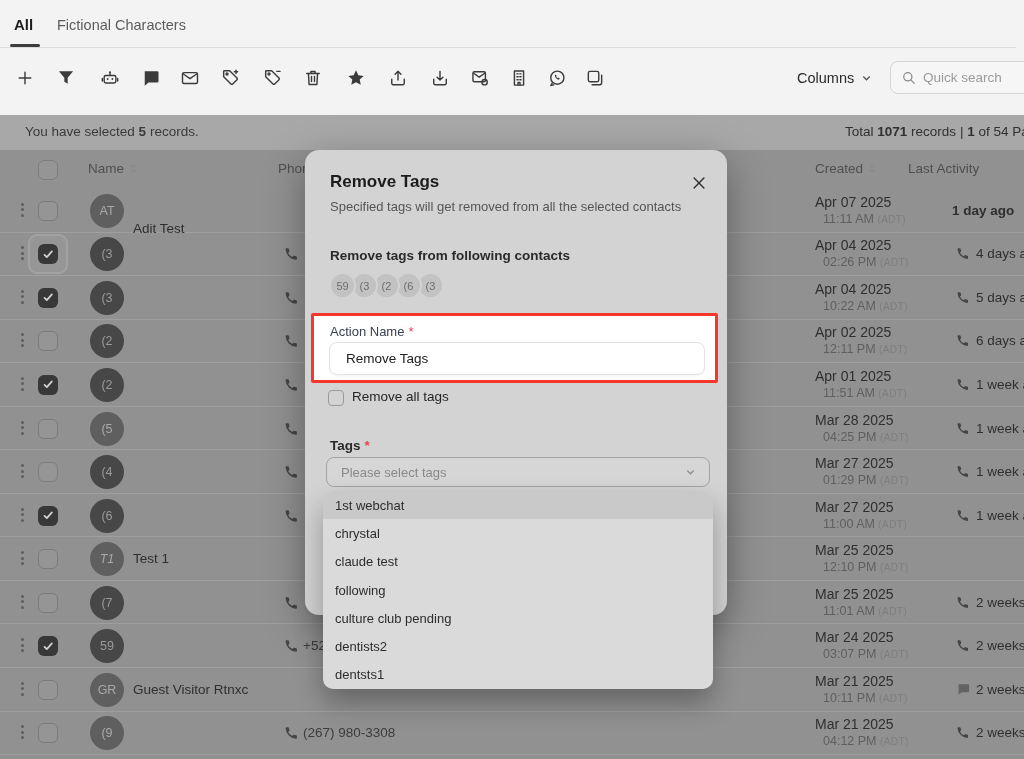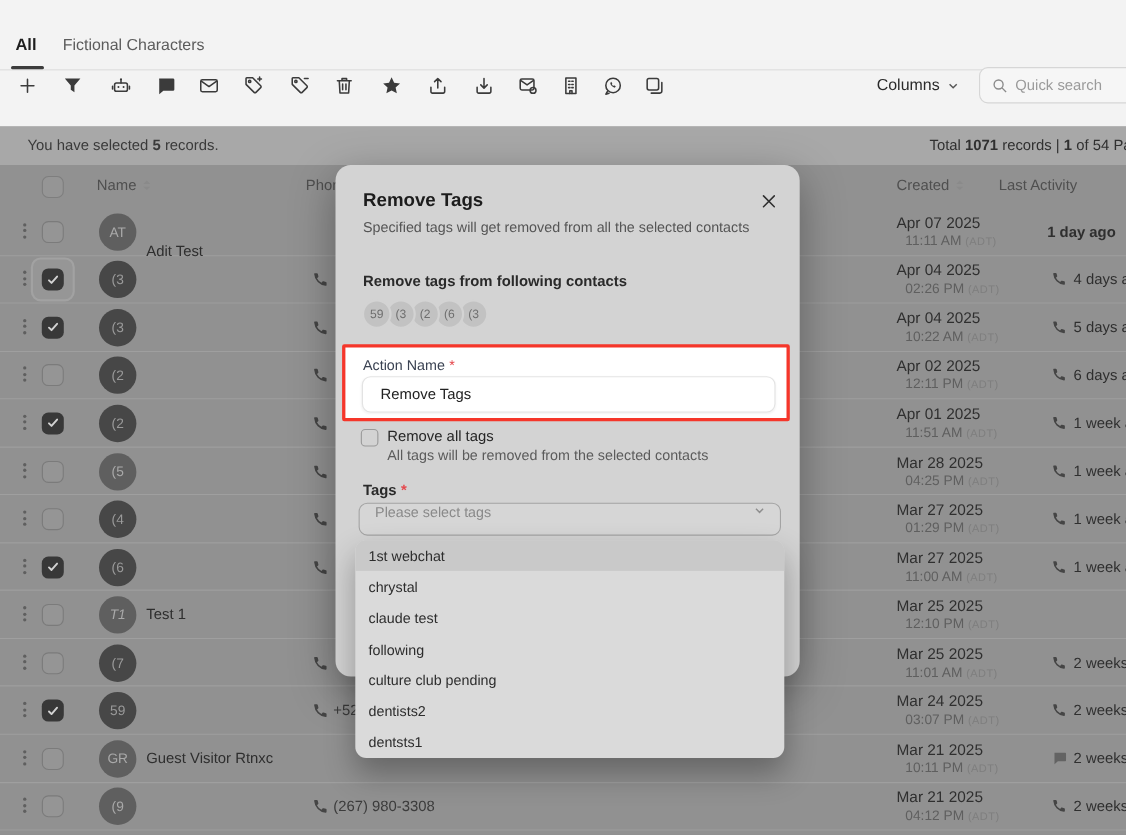--- a/index.html
+++ b/index.html
@@ -1,19 +1,19 @@
 <!DOCTYPE html>
 <html><head>
 <meta charset="utf-8">
 <style>
   *{margin:0;padding:0;box-sizing:border-box;font-family:"Liberation Sans",sans-serif}
   html,body{width:1024px;height:759px;overflow:hidden;background:#919191;position:relative}
   
   .topbar{position:absolute;left:0;top:0;width:1024px;height:115px;background:#f3f3f3}
-  .tabsrow{position:absolute;left:0;top:16px;width:1016px;height:48px;border-bottom:1px solid #dcdcdc}
+  .tabsrow{position:absolute;left:0;top:0;width:1016px;height:48px;border-bottom:1px solid #dcdcdc}
   .tab-active{position:absolute;left:14px;top:16px;font-size:15px;font-weight:700;color:#1e1e1e}
   .tab-underline{position:absolute;left:10px;top:44px;width:30px;height:3px;background:#3c3c3c;border-radius:2px}
   .tab-inactive{position:absolute;left:57px;top:17px;font-size:14.5px;color:#5c5c5c}
   .tbicon{position:absolute;top:67px;width:22px;height:22px;display:flex;align-items:center;justify-content:center}
   .tbicon svg{width:20px;height:20px;stroke:#3b3b3b;stroke-width:1.7;fill:none;stroke-linecap:round;stroke-linejoin:round}
   .columns-btn{position:absolute;left:797px;top:70px;font-size:14.5px;color:#2a2a2a;display:flex;align-items:center;gap:6px}
   .columns-btn svg{width:13px;height:13px;stroke:#555;stroke-width:2;fill:none}
   .searchbox{position:absolute;left:890px;top:61px;width:150px;height:33px;border:1px solid #d6d6d6;border-radius:8px;background:#f6f6f6;display:flex;align-items:center;padding-left:10px;gap:7px}
   .searchbox svg{width:15px;height:15px;stroke:#8a8a8a;stroke-width:1.8;fill:none;flex:0 0 auto}
   .searchbox input{border:none;outline:none;background:transparent;font-size:13.5px;color:#444;width:100px}
@@ -54,21 +54,21 @@
   .m-contacts{position:absolute;left:25px;top:98px;font-size:13.5px;font-weight:600;color:#2a2a2a}
   .chip{position:absolute;top:122px;width:27px;height:27px;border-radius:50%;background:#c2c2c2;border:2px solid #d3d3d3;color:#6e6e6e;font-size:11px;display:flex;align-items:center;justify-content:center}
   .redbox{position:absolute;left:6px;top:163px;width:407px;height:70px;background:#ffffff;border:3px solid #f5362a;border-radius:2px}
   .an-label{position:absolute;left:16px;top:8px;font-size:13px;font-weight:500;color:#3a4252}
   .req{color:#e5484d;margin-left:4px}
   .an-input{position:absolute;left:15px;top:26px;width:376px;height:33px;background:#fff;border:1px solid #e3e3e3;border-radius:8px;font-size:13.5px;color:#222;padding-left:16px;outline:none;box-shadow:0 1px 2px rgba(0,0,0,0.05)}
   .ra-cb{position:absolute;left:23px;top:240px;width:16px;height:16px;border:1.5px solid #9a9a9a;border-radius:4px;background:transparent}
   .ra-label{position:absolute;left:47px;top:239px;font-size:13.5px;font-weight:500;color:#262626}
   .ra-help{position:absolute;left:47px;top:256px;font-size:13px;color:#5b5b5b}
   .tags-label{position:absolute;left:25px;top:288px;font-size:13.5px;font-weight:600;color:#2a2a2a}
-  .tags-select{position:absolute;left:21px;top:307px;width:384px;height:30px;background:#d6d6d6;border:1px solid #a3a3a3;border-radius:8px;display:flex;justify-content:space-between;padding:0 12px 0 14px}
+  .tags-select{position:absolute;left:21px;top:307px;width:384px;height:30px;background:#d6d6d6;border:1px solid #a3a3a3;border-radius:8px;display:flex;align-items:center;justify-content:space-between;padding:0 12px 0 14px}
   .tags-ph{font-size:13px;color:#898989}
   .tags-select svg{width:13px;height:13px;stroke:#8f8f8f;stroke-width:2;fill:none}
   .dropdown{position:absolute;left:323px;top:491px;width:390px;height:198px;background:#dadada;border-radius:10px;box-shadow:0 14px 28px rgba(0,0,0,0.3);overflow:hidden}
   .opt{height:28.3px;display:flex;align-items:center;padding-left:12px;font-size:13px;color:#2d2d2d}
   .opt.hl{background:#c9c9c9}
 </style>
 </head>
 <body>
 
 <div class="topbar">
@@ -479,21 +479,20 @@
       <div class="chip" style="left: 112px; z-index: 6;">(3</div>
     </div>
   <div class="redbox">
     <div class="an-label">
       <span>Action Name</span><span class="req">*</span>
     </div>
     <input class="an-input" value="Remove Tags" style="">
   </div>
   <span class="ra-cb"></span>
   <div class="ra-label">Remove all tags</div>
-  <div class="ra-help">All tags will be removed from the selected contacts</div>
   <div class="tags-label">
     <span>Tags</span><span class="req">*</span>
   </div>
   <div class="tags-select">
     <span class="tags-ph">Please select tags</span>
     <svg viewBox="0 0 20 20">
         <path d="M5 7l5 5 5-5"></path>
       </svg>
   </div>
 </div>

